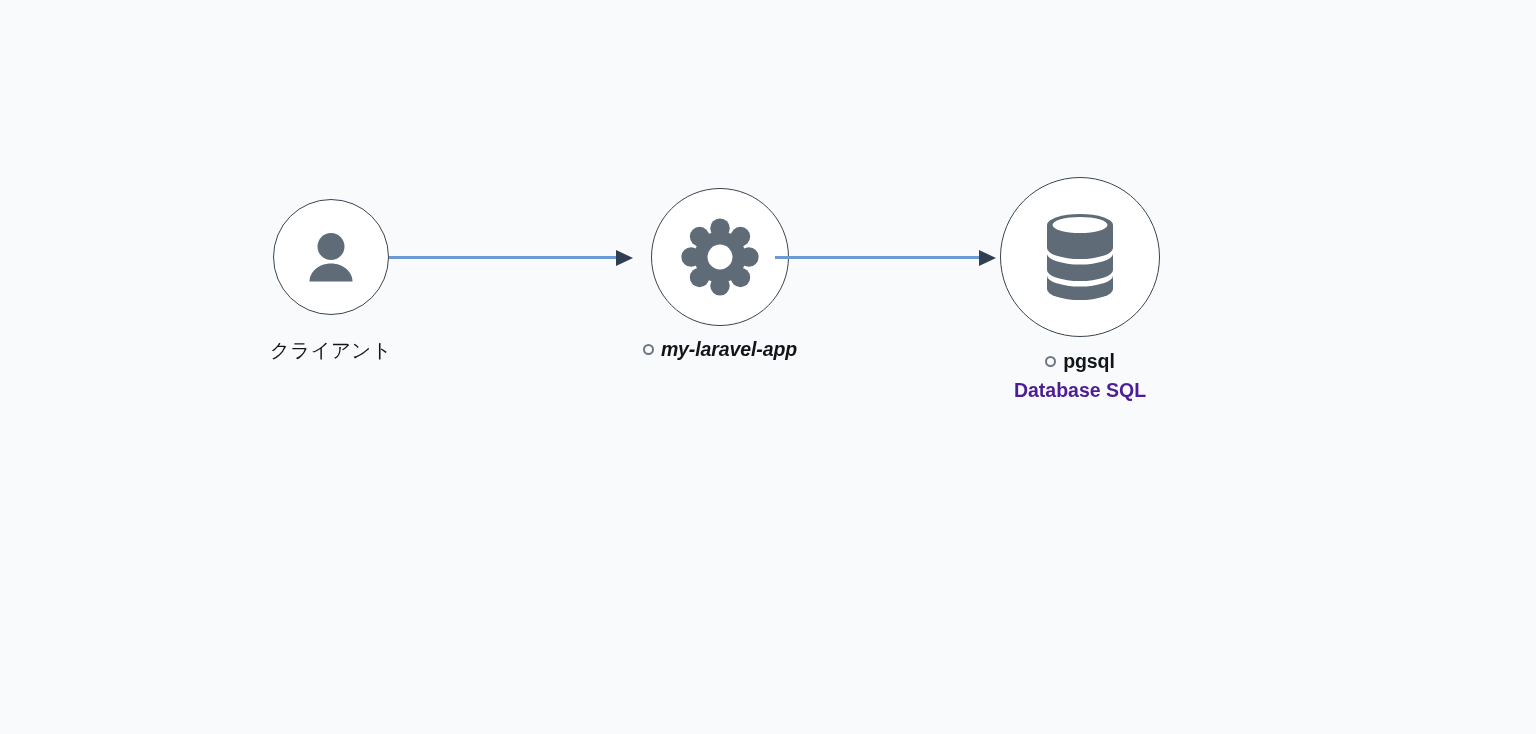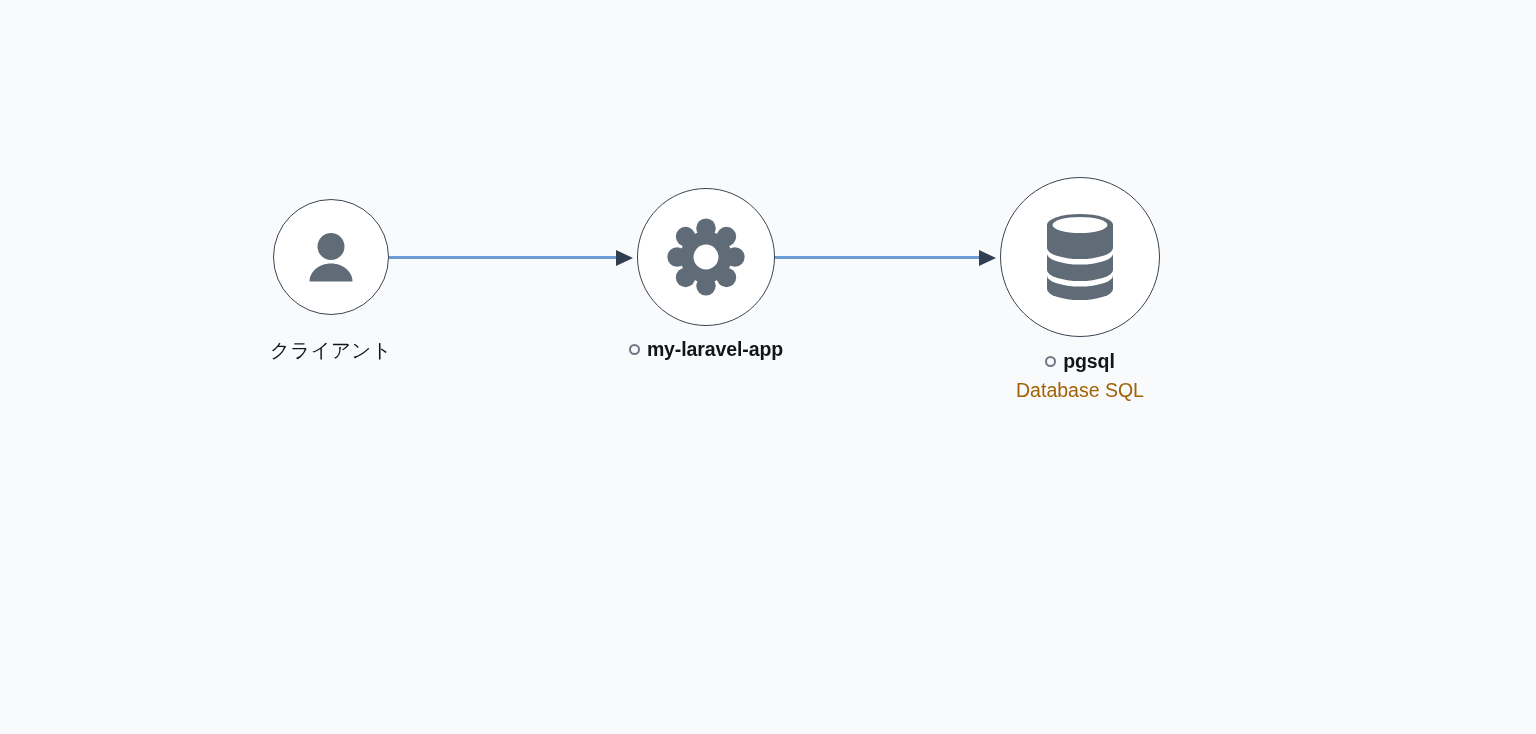--- a/index.html
+++ b/index.html
@@ -62,22 +62,22 @@
 
   .node-title-plain {
     font-size: 19.5px;
     font-weight: normal;
     color: #111418;
     letter-spacing: 0.4px;
   }
 
   .node-subtitle {
     font-size: 19.5px;
-    font-weight: normal;
-    color: #a16207;
+    font-weight: bold;
+    color: #4c1d95;
     margin-top: 6px;
   }
 
   .bullet-ring {
     display: inline-block;
     width: 11px;
     height: 11px;
     border: 2px solid #6e7781;
     border-radius: 50%;
     box-sizing: border-box;
@@ -89,23 +89,24 @@
     top: 199px;
     width: 116px;
   }
   #node-client .node-circle {
     width: 116px;
     height: 116px;
   }
   #node-client .node-labels { margin-top: 22px; }
 
   #node-app {
-    left: 637px;
+    left: 651px;
     top: 188px;
     width: 138px;
+    font-style: italic;
   }
   #node-app .node-circle {
     width: 138px;
     height: 138px;
   }
   #node-app .node-labels { margin-top: 12px; }
 
   #node-db {
     left: 1000px;
     top: 177px;

